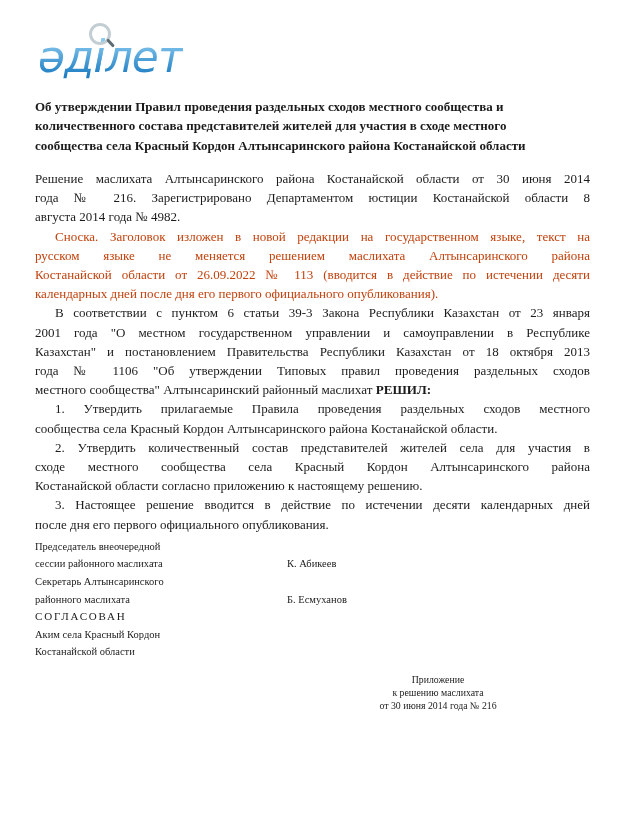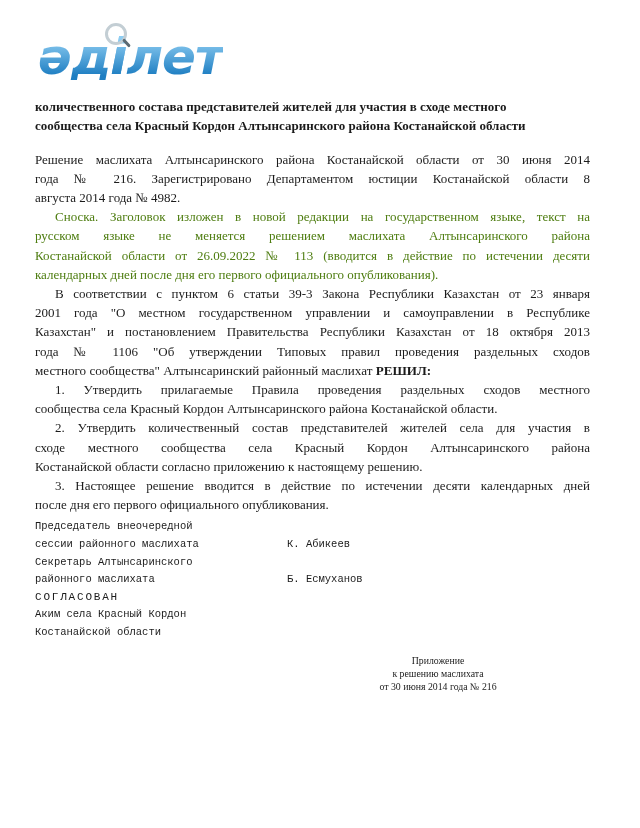--- a/index.html
+++ b/index.html
@@ -6,21 +6,21 @@
   .page {
     position:relative; width:640px; height:828px; background:#ffffff;
     overflow:hidden; font-family:"Liberation Serif", serif; color:#1b1b1b;
   }
 
   
   .logo { margin:34px 0 0 38px; height:52px; }
   .logo-text {
     display:inline-block;
     font-family:"DejaVu Sans", sans-serif;
-    font-style:italic; font-weight:700; font-size:50px; line-height:46px;
+    font-style:italic; font-weight:400; font-size:44px; line-height:46px;
     letter-spacing:-1px; color:#2f93d6;
   }
   @supports (-webkit-background-clip: text) {
     .logo-text span {
       background-image:linear-gradient(180deg,#8ecdf2 10%,#1e7ec2 90%);
       -webkit-background-clip:text; background-clip:text;
       -webkit-text-fill-color:transparent;
     }
   }
   .logo-text span { display:inline-block; }
@@ -42,50 +42,51 @@
   .tl.fi { text-indent:20px; }
   .title { width:527px; font-weight:700; }
   .title .tl { font-size:13px; line-height:19.3px; text-align:left; text-align-last:left; }
   .intro { margin-top:14px; }
   .footnote { color:#e60000; }
   .preamble-last { font-size:13.1px; line-height:19.2px; }
   .bold { font-weight:700; }
 
   
   .sign { margin:4px 0 0 35px; width:555px; font-size:10.5px; }
-  .sig-row { position:relative; height:17.6px; line-height:17.6px;font-family:Liberation Mono, monospace; }
+  .sig-row { position:relative; height:17.6px; line-height:17.6px; }
   .sig-right { position:absolute; left:252px; top:0; }
   .sig-row.approval { font-size:11px; letter-spacing:1.8px; }
 
   
   .appendix { margin:12px 0 0 320px; width:236px; text-align:center;
     font-size:9.8px; line-height:13.2px; }
 </style>
 </head>
 <body>
 
 <div class="page">
 
   <div class="logo">
     <span class="logo-text"><span>әд</span><span class="logo-i"><span>і</span><span class="lens"></span></span><span>лет</span></span>
   </div>
 
   <div class="content">
     <div class="title">
+        <div class="tl ll">Об утверждении Правил проведения раздельных сходов местного сообщества и</div>
         <div class="tl ll">количественного состава представителей жителей для участия в сходе местного</div>
         <div class="tl ll">сообщества села Красный Кордон Алтынсаринского района Костанайской области</div>
       </div>
 
     <div class="intro">
         <div class="tl">Решение маслихата Алтынсаринского района Костанайской области от 30 июня 2014</div>
         <div class="tl">года № 216. Зарегистрировано Департаментом юстиции Костанайской области 8</div>
         <div class="tl ll">августа 2014 года № 4982.</div>
       </div>
 
-    <div class="footnote" style="color: #4d7c0f;">
+    <div class="footnote" style="color: #c2410c;">
         <div class="tl fi">Сноска. Заголовок изложен в новой редакции на государственном языке, текст на</div>
         <div class="tl">русском языке не меняется решением маслихата Алтынсаринского района</div>
         <div class="tl">Костанайской области от 26.09.2022 № 113 (вводится в действие по истечении десяти</div>
         <div class="tl ll">календарных дней после дня его первого официального опубликования).</div>
       </div>
 
     <div>
         <div class="tl fi">В соответствии с пунктом 6 статьи 39-3 Закона Республики Казахстан от 23 января</div>
         <div class="tl">2001 года "О местном государственном управлении и самоуправлении в Республике</div>
         <div class="tl">Казахстан" и постановлением Правительства Республики Казахстан от 18 октября 2013</div>

